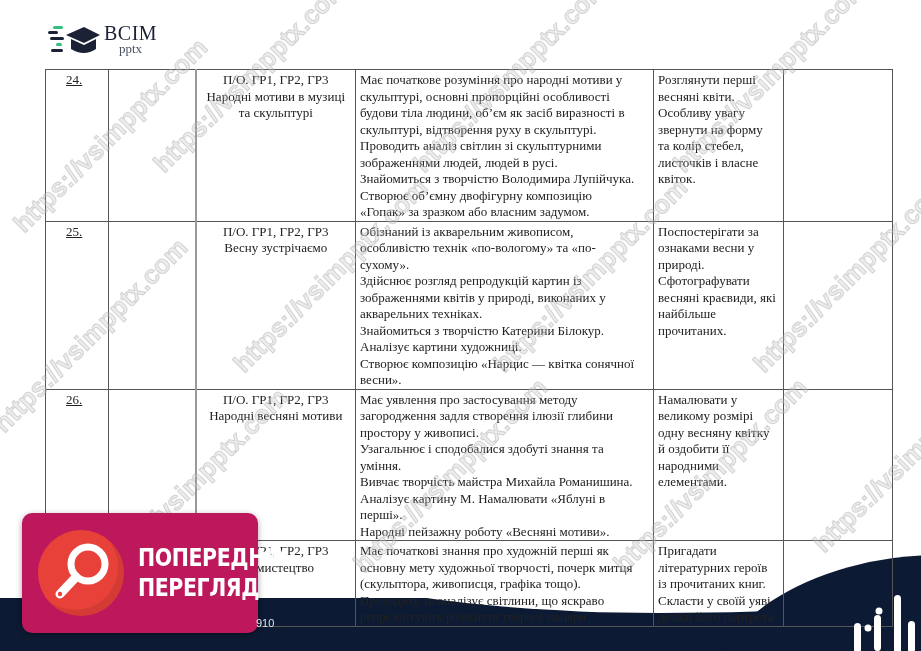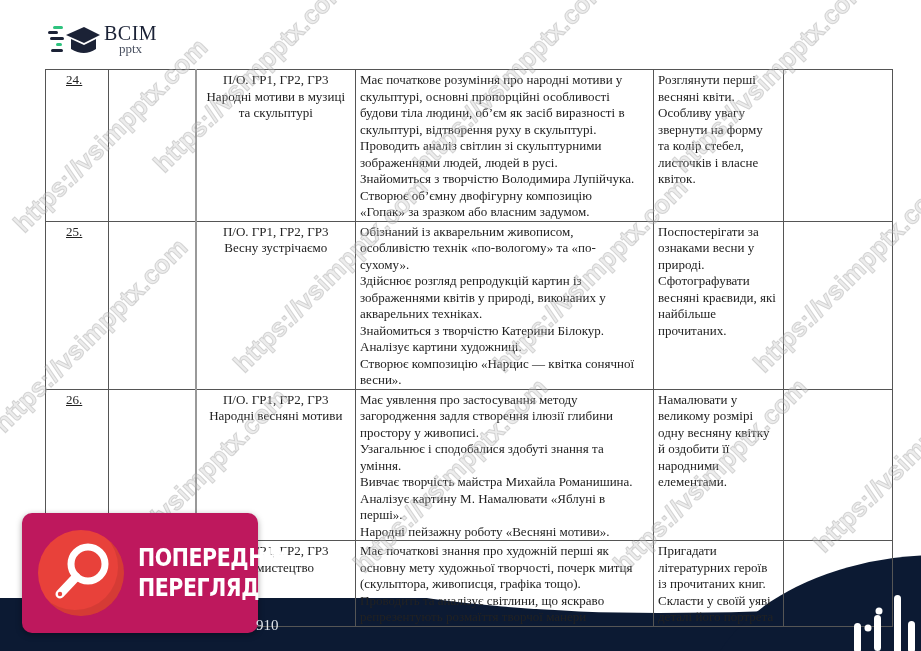--- a/index.html
+++ b/index.html
@@ -64,21 +64,21 @@
       margin-left: 16px; position: relative; flex-shrink: 0;
       box-shadow: inset -6px -6px 0 rgba(0,0,0,0.08);
     }
     .preview-text {
       margin-left: 14px; color: #ffffff; font-family: "DejaVu Sans", sans-serif;
       font-weight: 700; font-size: 25px; line-height: 30px; letter-spacing: -0.5px;
       transform: scaleX(0.82); transform-origin: left center;
     }
     .footer-text {
       position: absolute; left: 256px; top: 617px; color: #dfe3ea;
-      font-family: Liberation Serif, serif; font-size: 15px;
+      font-family: Liberation Sans, sans-serif; font-size: 11px;
     }
     .bottom-icon { position: absolute; left: 850px; top: 585px; width: 70px; height: 66px; }
   </style>
 </head>
 <body>
 
 <div class="bg-top-left"></div>
 <div class="bg-top-left-mask"></div>
 <div class="bg-bottom"></div>
 <div class="bg-bottom-curve"></div>

